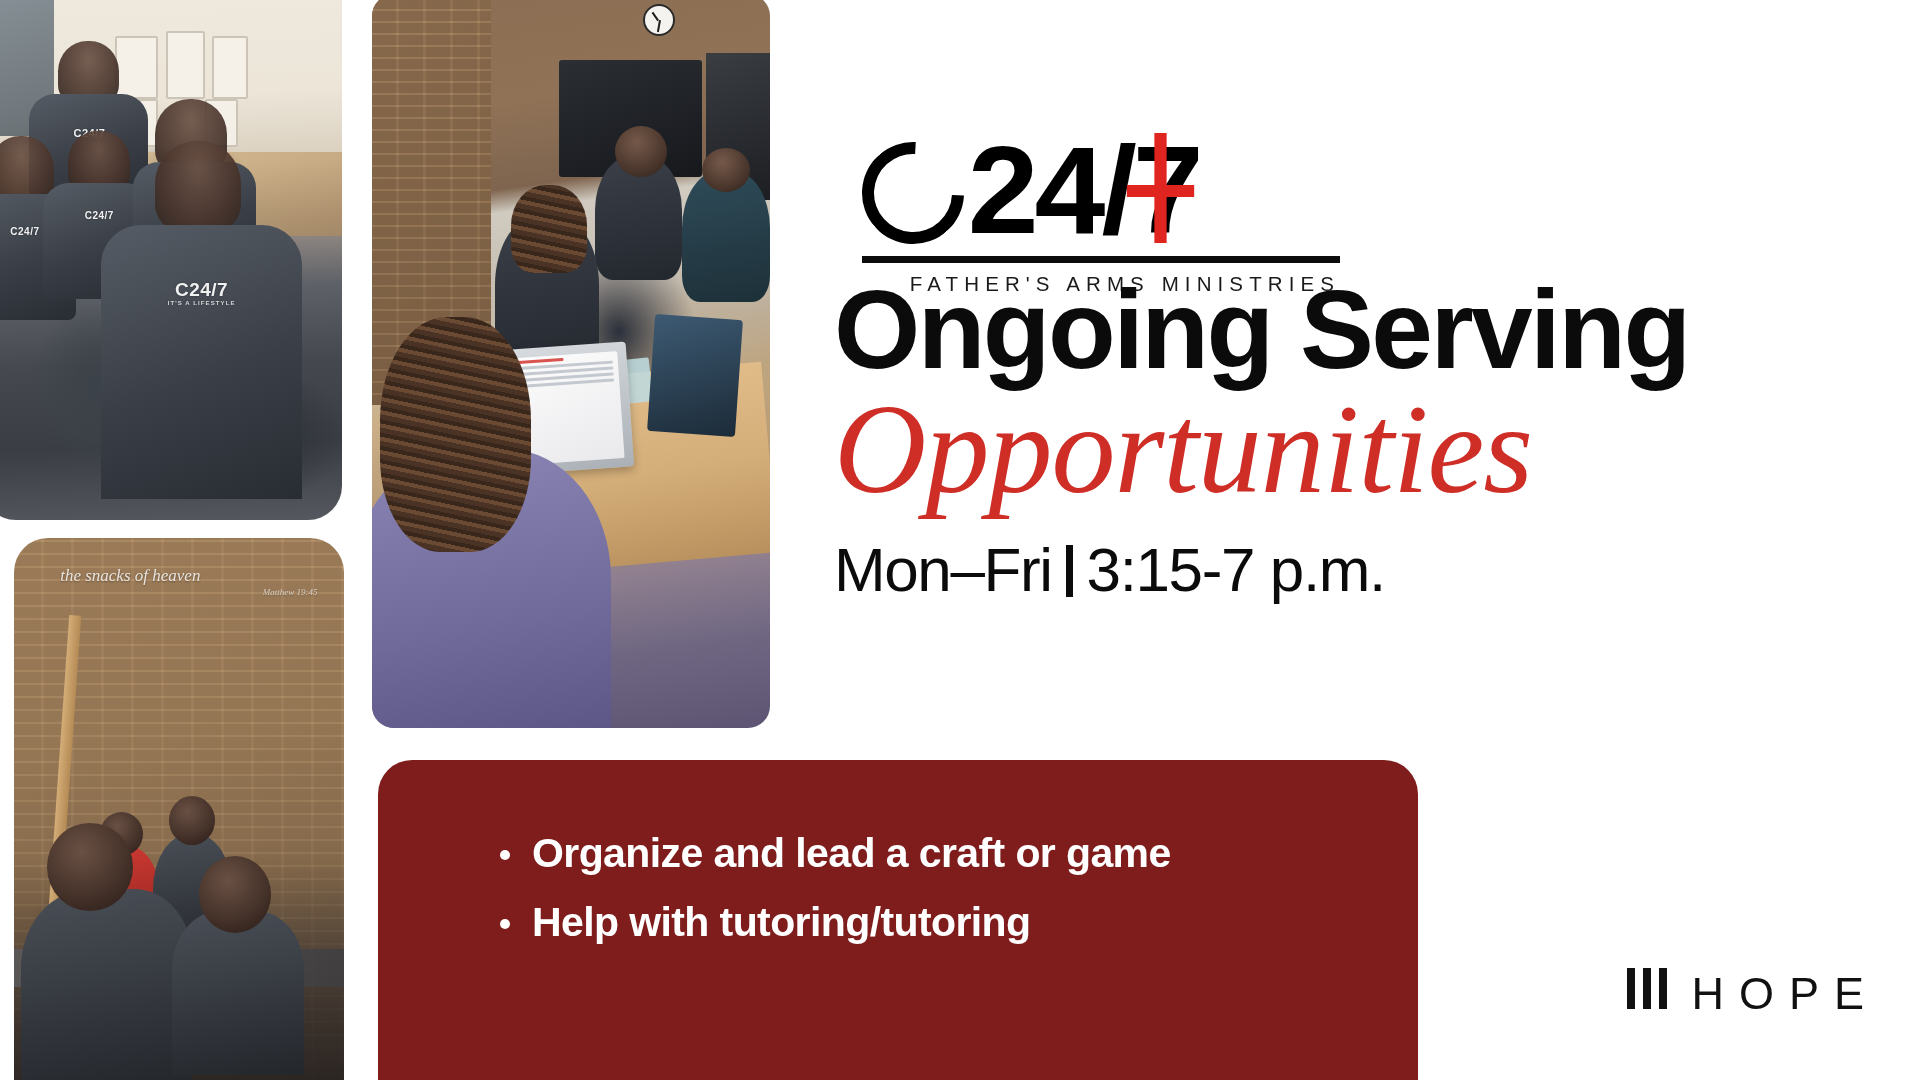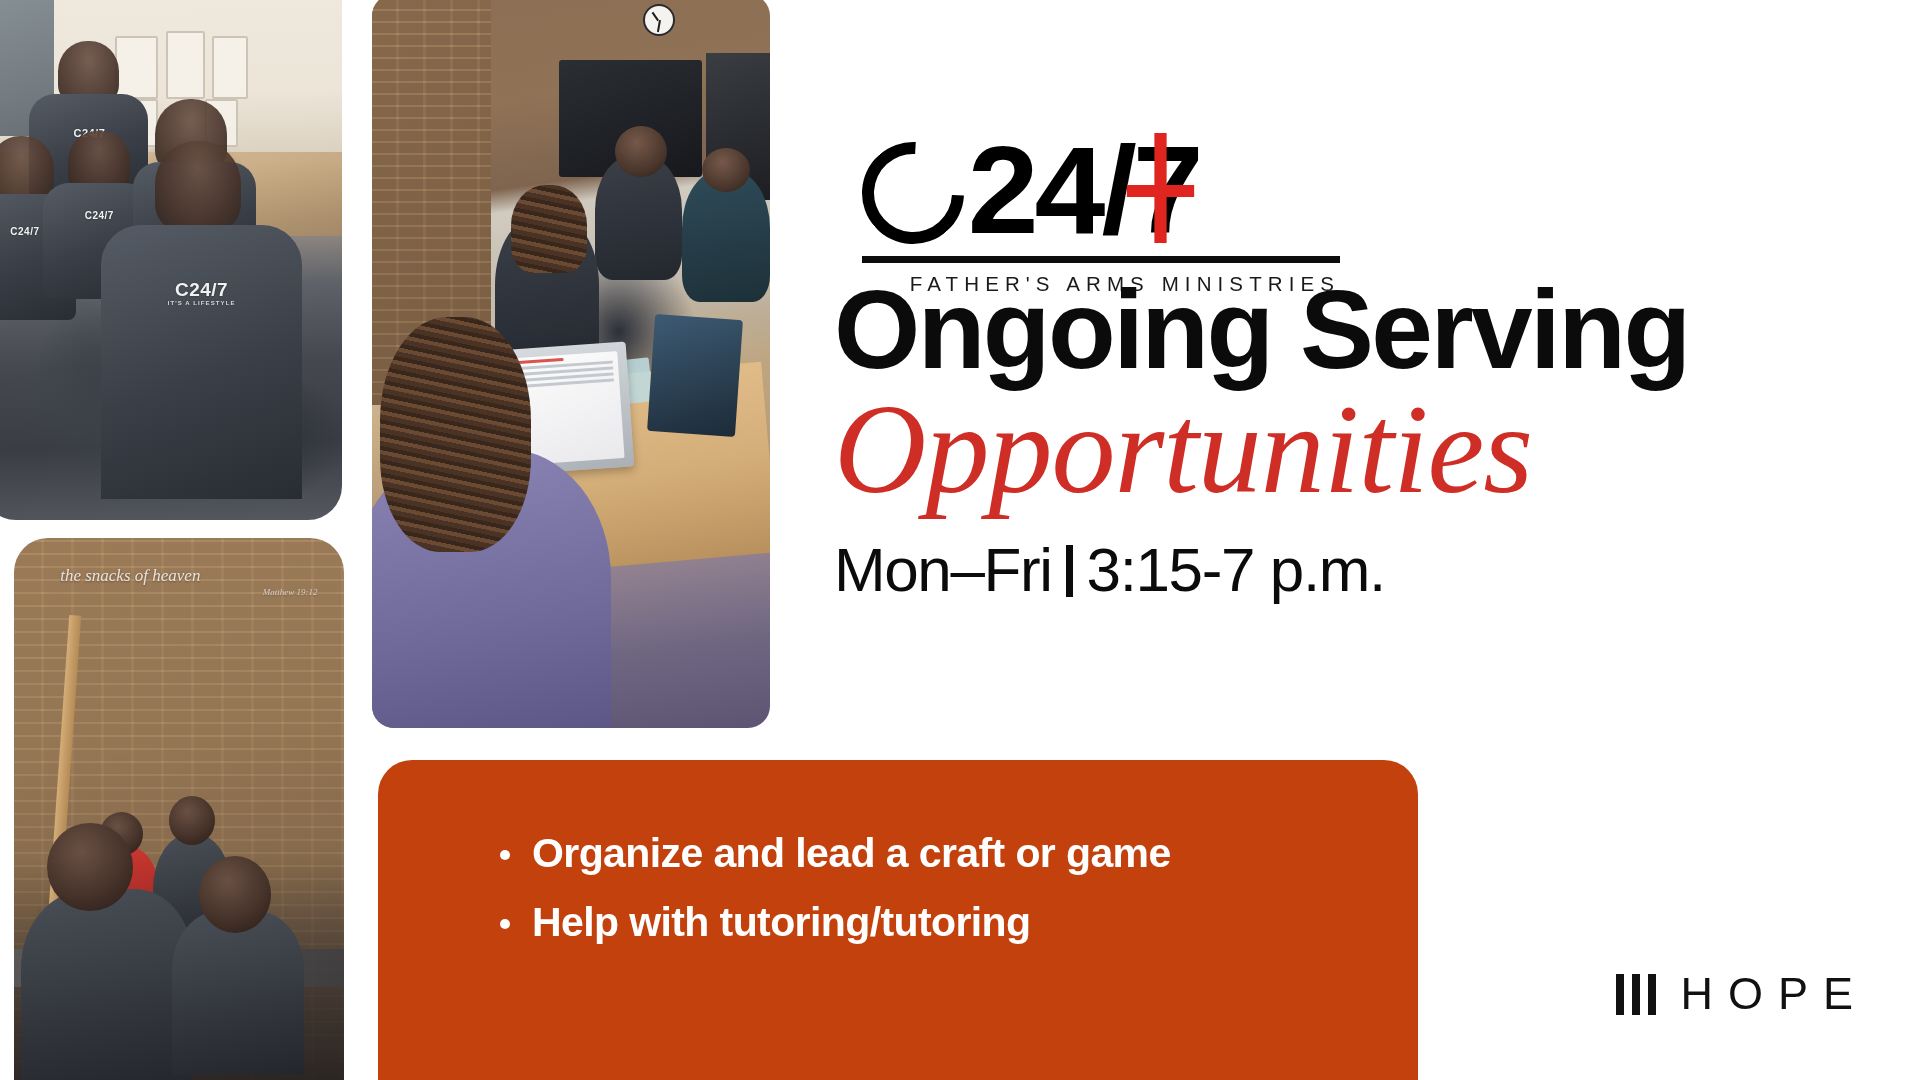--- a/index.html
+++ b/index.html
@@ -383,21 +383,21 @@
     margin: 0 14px;
   }
 
   
   .bullets-panel {
     position: absolute;
     left: 378px;
     top: 760px;
     width: 1040px;
     height: 320px;
-    background: #c2410c;
+    background: #7f1d1d;
     border-radius: 34px 34px 0 0;
     padding: 68px 0 0 120px;
   }
   .bullets {
     list-style: none;
   }
   .bullets li {
     position: relative;
     color: #ffffff;
     font-family: "Liberation Sans", sans-serif;
@@ -415,24 +415,24 @@
     top: 22px;
     width: 10px;
     height: 10px;
     background: #ffffff;
     border-radius: 50%;
   }
 
   
   .hope {
     position: absolute;
-    right: 52px;
+    right: 41px;
     bottom: 60px;
     display: flex;
-    align-items: center;
+    align-items: flex-start;
   }
   .hope-bars { display: flex; margin-right: 16px; }
   .hope-bars span {
     display: block;
     width: 8px;
     height: 41px;
     background: #111111;
     margin-right: 8px;
   }
   .hope-word {
@@ -480,21 +480,21 @@
       <div class="pt-logo-tee" style="left:16%;top:20%;width:68%;font-size:19px;">
         <span>C24/7</span>
         <span class="sub">IT'S A LIFESTYLE</span>
       </div>
     </div>
   </div>
 
   <div class="photo photo-bottomleft">
     <div class="pb-verse">
       <span>the snacks of heaven</span>
-      <span class="small">Matthew 19:12</span>
+      <span class="small">Matthew 19:45</span>
     </div>
     <div class="pb-post"></div>
     <div class="pb-desk"></div>
     <div class="pb-monitor"></div>
     <div class="pb-fig red" style="left:22%;bottom:26%;width:22%;height:18%;"></div>
     <div class="pb-head" style="left:26%;bottom:42%;width:13%;height:8%;"></div>
     <div class="pb-fig dark" style="left:42%;bottom:24%;width:24%;height:22%;"></div>
     <div class="pb-head" style="left:47%;bottom:44%;width:14%;height:9%;"></div>
     <div class="pb-fig dark" style="left:2%;bottom:0%;width:52%;height:36%;border-radius:40% 34% 0 0;"></div>
     <div class="pb-head" style="left:10%;bottom:32%;width:26%;height:16%;"></div>

